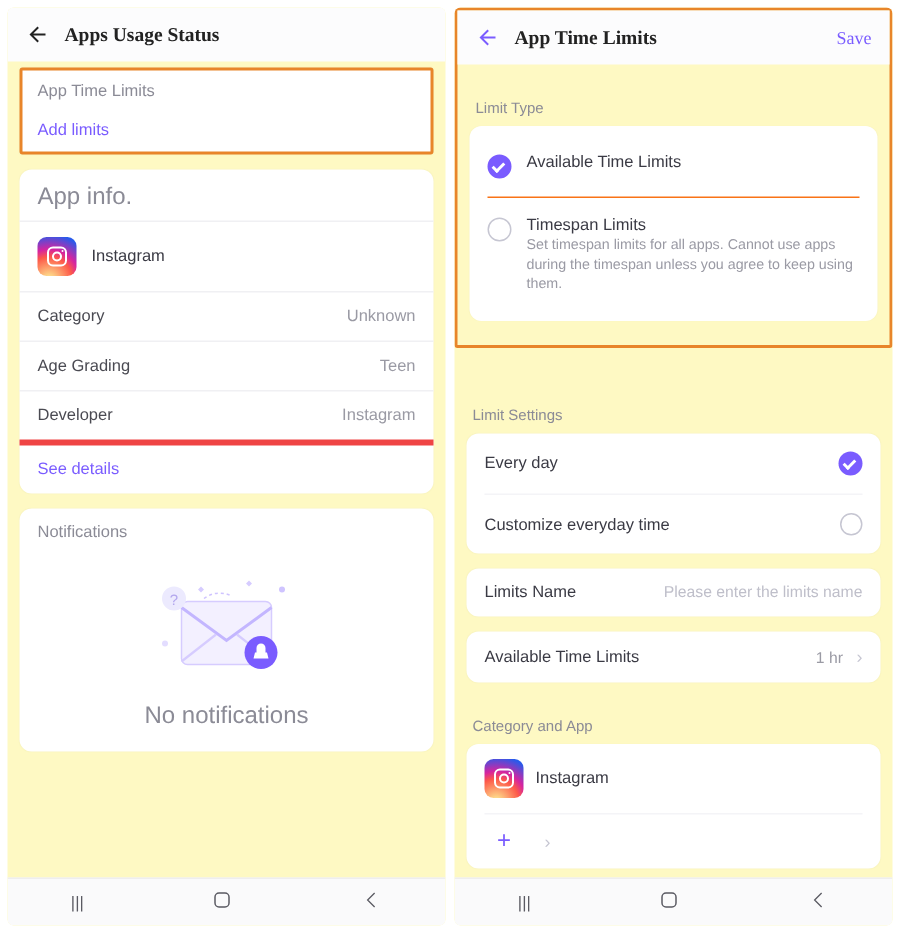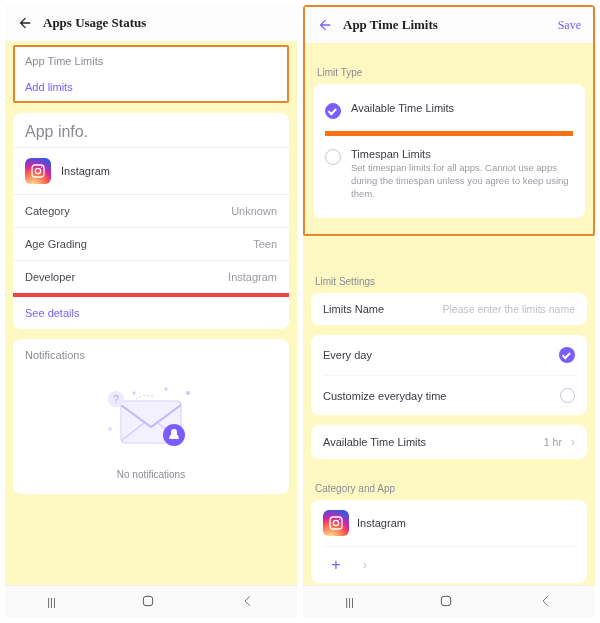--- a/index.html
+++ b/index.html
@@ -68,24 +68,24 @@
   .appinfo-val   { color: #9a9aa4; }
   .ig-icon {
     width: 26px; height: 26px; border-radius: 6px;
     background: radial-gradient(circle at 30% 110%, #fdf497 0%, #fd5949 45%, #d6249f 60%, #285AEB 90%);
     display:flex; align-items:center; justify-content:center;
   }
   .ig-icon svg { width:16px; height:16px; }
   .see-details { color: #7a5cff; padding: 10px 12px; border-top:4px solid #ef4444; font-size:11px; cursor:pointer;}
   .notif-title { color:#8b8b96; padding:10px 12px 0 12px; font-size:11px;}
   .notif-illus { display:flex; flex-direction:column; align-items:center; padding: 18px 0 14px 0;}
-  .notif-illus .msg { margin-top:10px; font-size:10px; color:#8b8b96;}
+  .notif-illus .msg { margin-top:10px; font-size:16px; color:#8b8b96;}
   
   .limit-option { display:flex; gap:10px; padding:8px 0; align-items:flex-start;}
-  .limit-option + .limit-option { border-top:5px solid #f97316; margin-top:4px; padding-top:12px;}
+  .limit-option + .limit-option { border-top:1px solid #f97316; margin-top:4px; padding-top:12px;}
   .radio {
     width:16px; height:16px; border-radius:50%;
     border:1.5px solid #c6c6d2; flex-shrink:0; margin-top:1px;
     display:flex; align-items:center; justify-content:center;
   }
   .radio.checked { border-color:#7a5cff; background:#7a5cff;}
   .radio.checked::after { content:""; width:6px; height:3px; border-left:2px solid #fff; border-bottom:2px solid #fff; transform:rotate(-45deg) translateY(-1px);}
   .opt-title { font-size:11px; color:#3a3a44;}
   .opt-desc  { font-size:9.5px; color:#9a9aa4; margin-top:2px; line-height:1.35;}
   .ls-row { display:flex; justify-content:space-between; align-items:center; }
@@ -218,34 +218,34 @@
             <div class="opt-title">Timespan Limits</div>
             <div class="opt-desc">Set timespan limits for all apps. Cannot use apps during the timespan unless you agree to keep using them.</div>
           </div>
         </div>
       </div>
     </div>
   </div>
 
   <div class="content" style="padding-top:16px">
     <div class="section-label">Limit Settings</div>
-    <div class="card ls-row">
-      <span class="ls-label">Limits Name</span>
-      <span class="ls-placeholder">Please enter the limits name</span>
-    </div>
-
     <div class="card" style="padding:0 12px">
       <div class="sched-row">
         <span class="ls-label">Every day</span>
         <span class="check-circle"></span>
       </div>
       <div class="sched-row">
         <span class="ls-label">Customize everyday time</span>
         <span class="empty-circle"></span>
       </div>
+    </div>
+
+    <div class="card ls-row">
+      <span class="ls-label">Limits Name</span>
+      <span class="ls-placeholder">Please enter the limits name</span>
     </div>
 
     <div class="card avl-row">
       <span class="ls-label">Available Time Limits</span>
       <span>
         <span class="avl-val">1 hr</span>
         <span class="chev">›</span>
       </span>
     </div>
 

